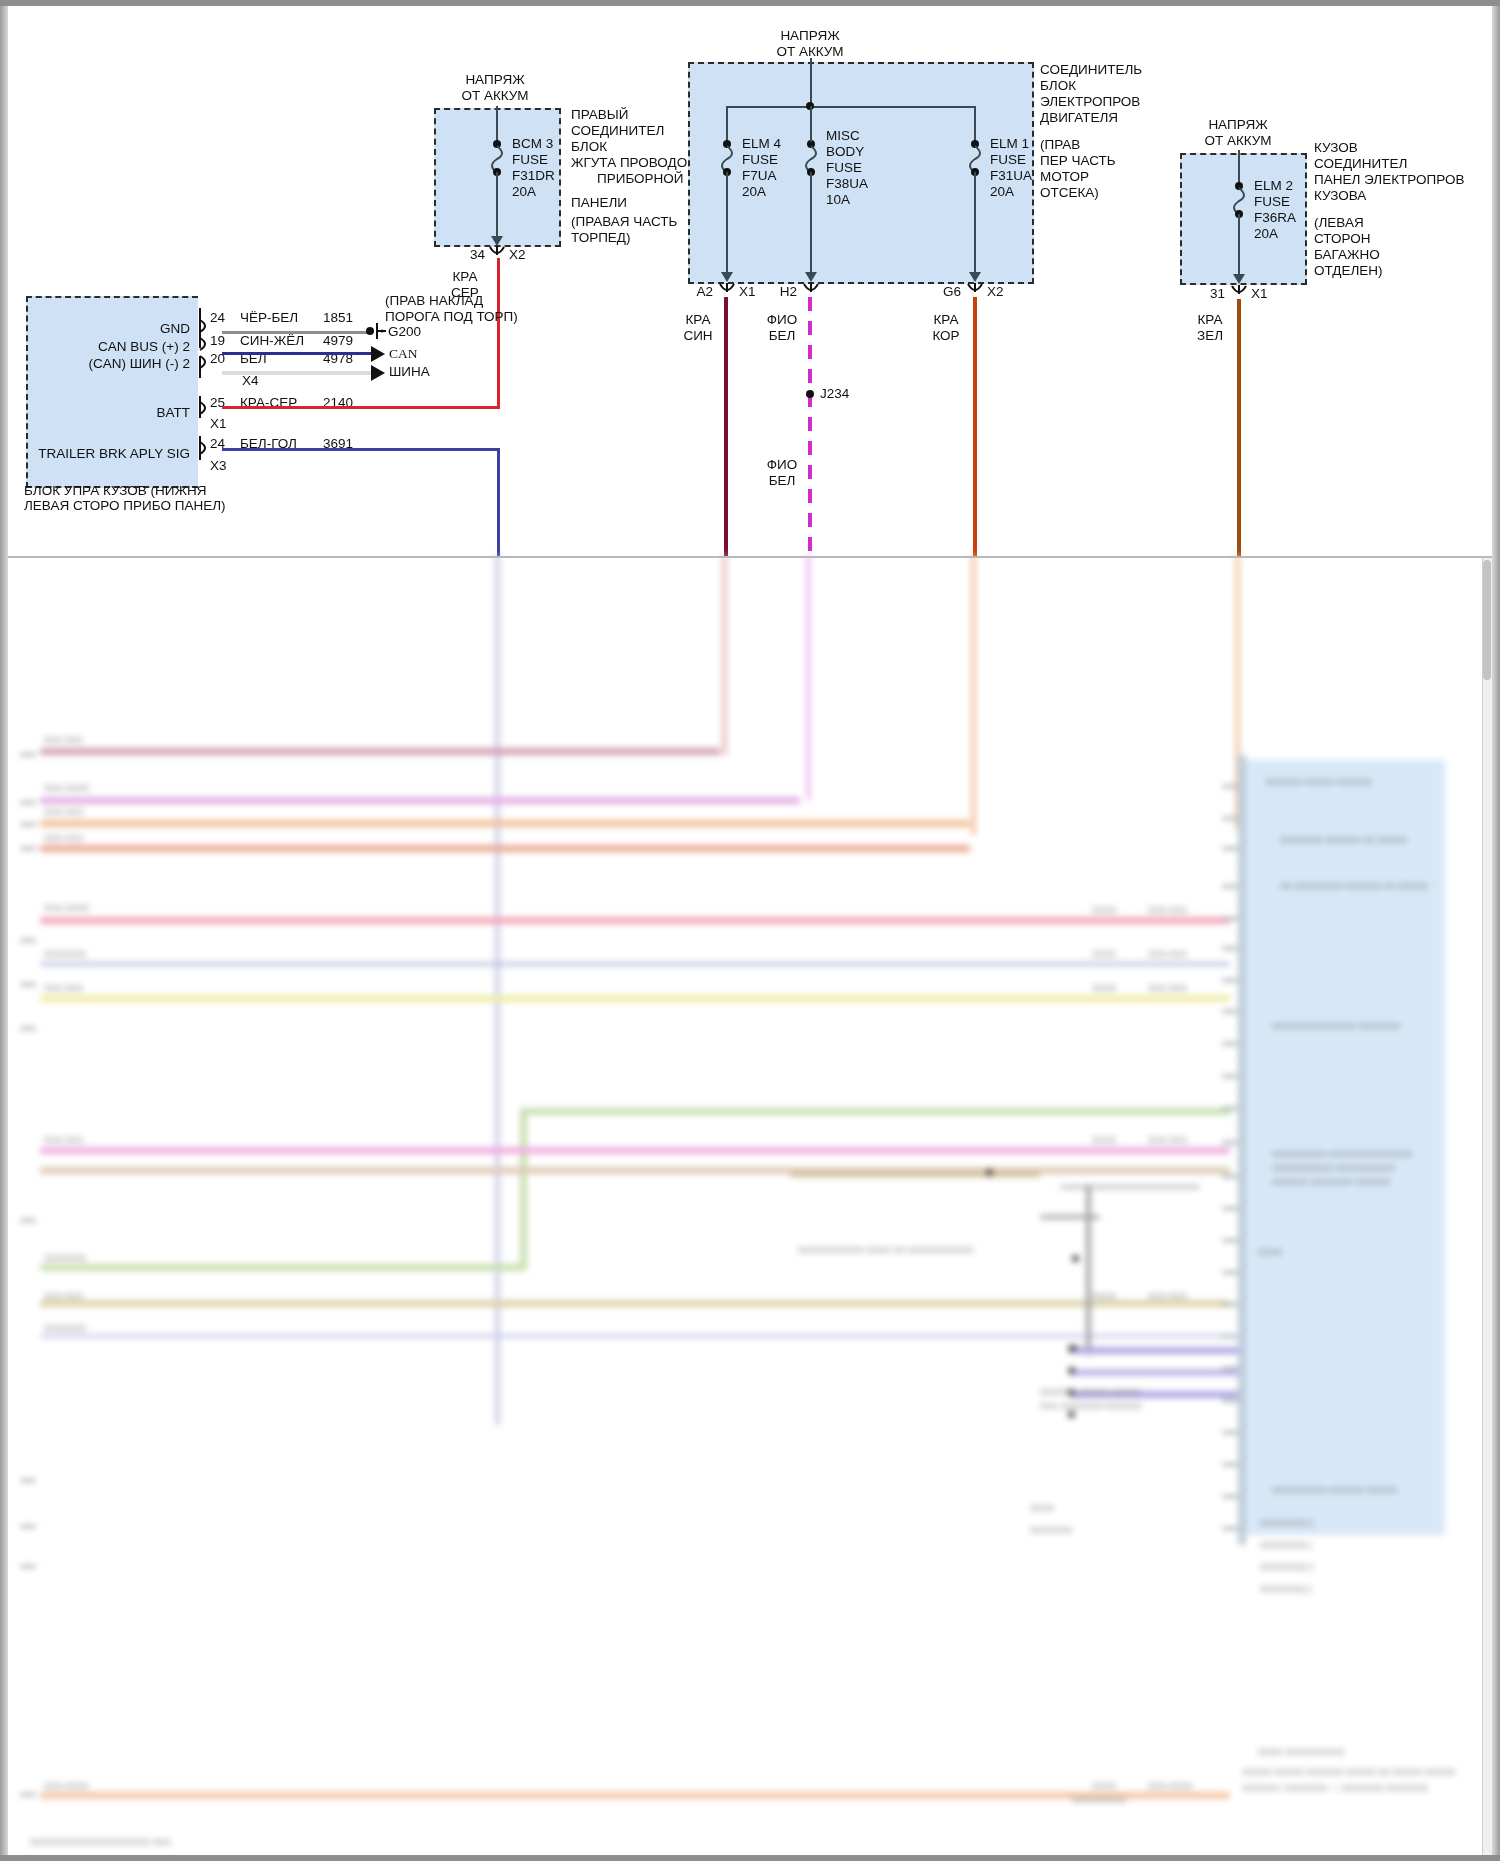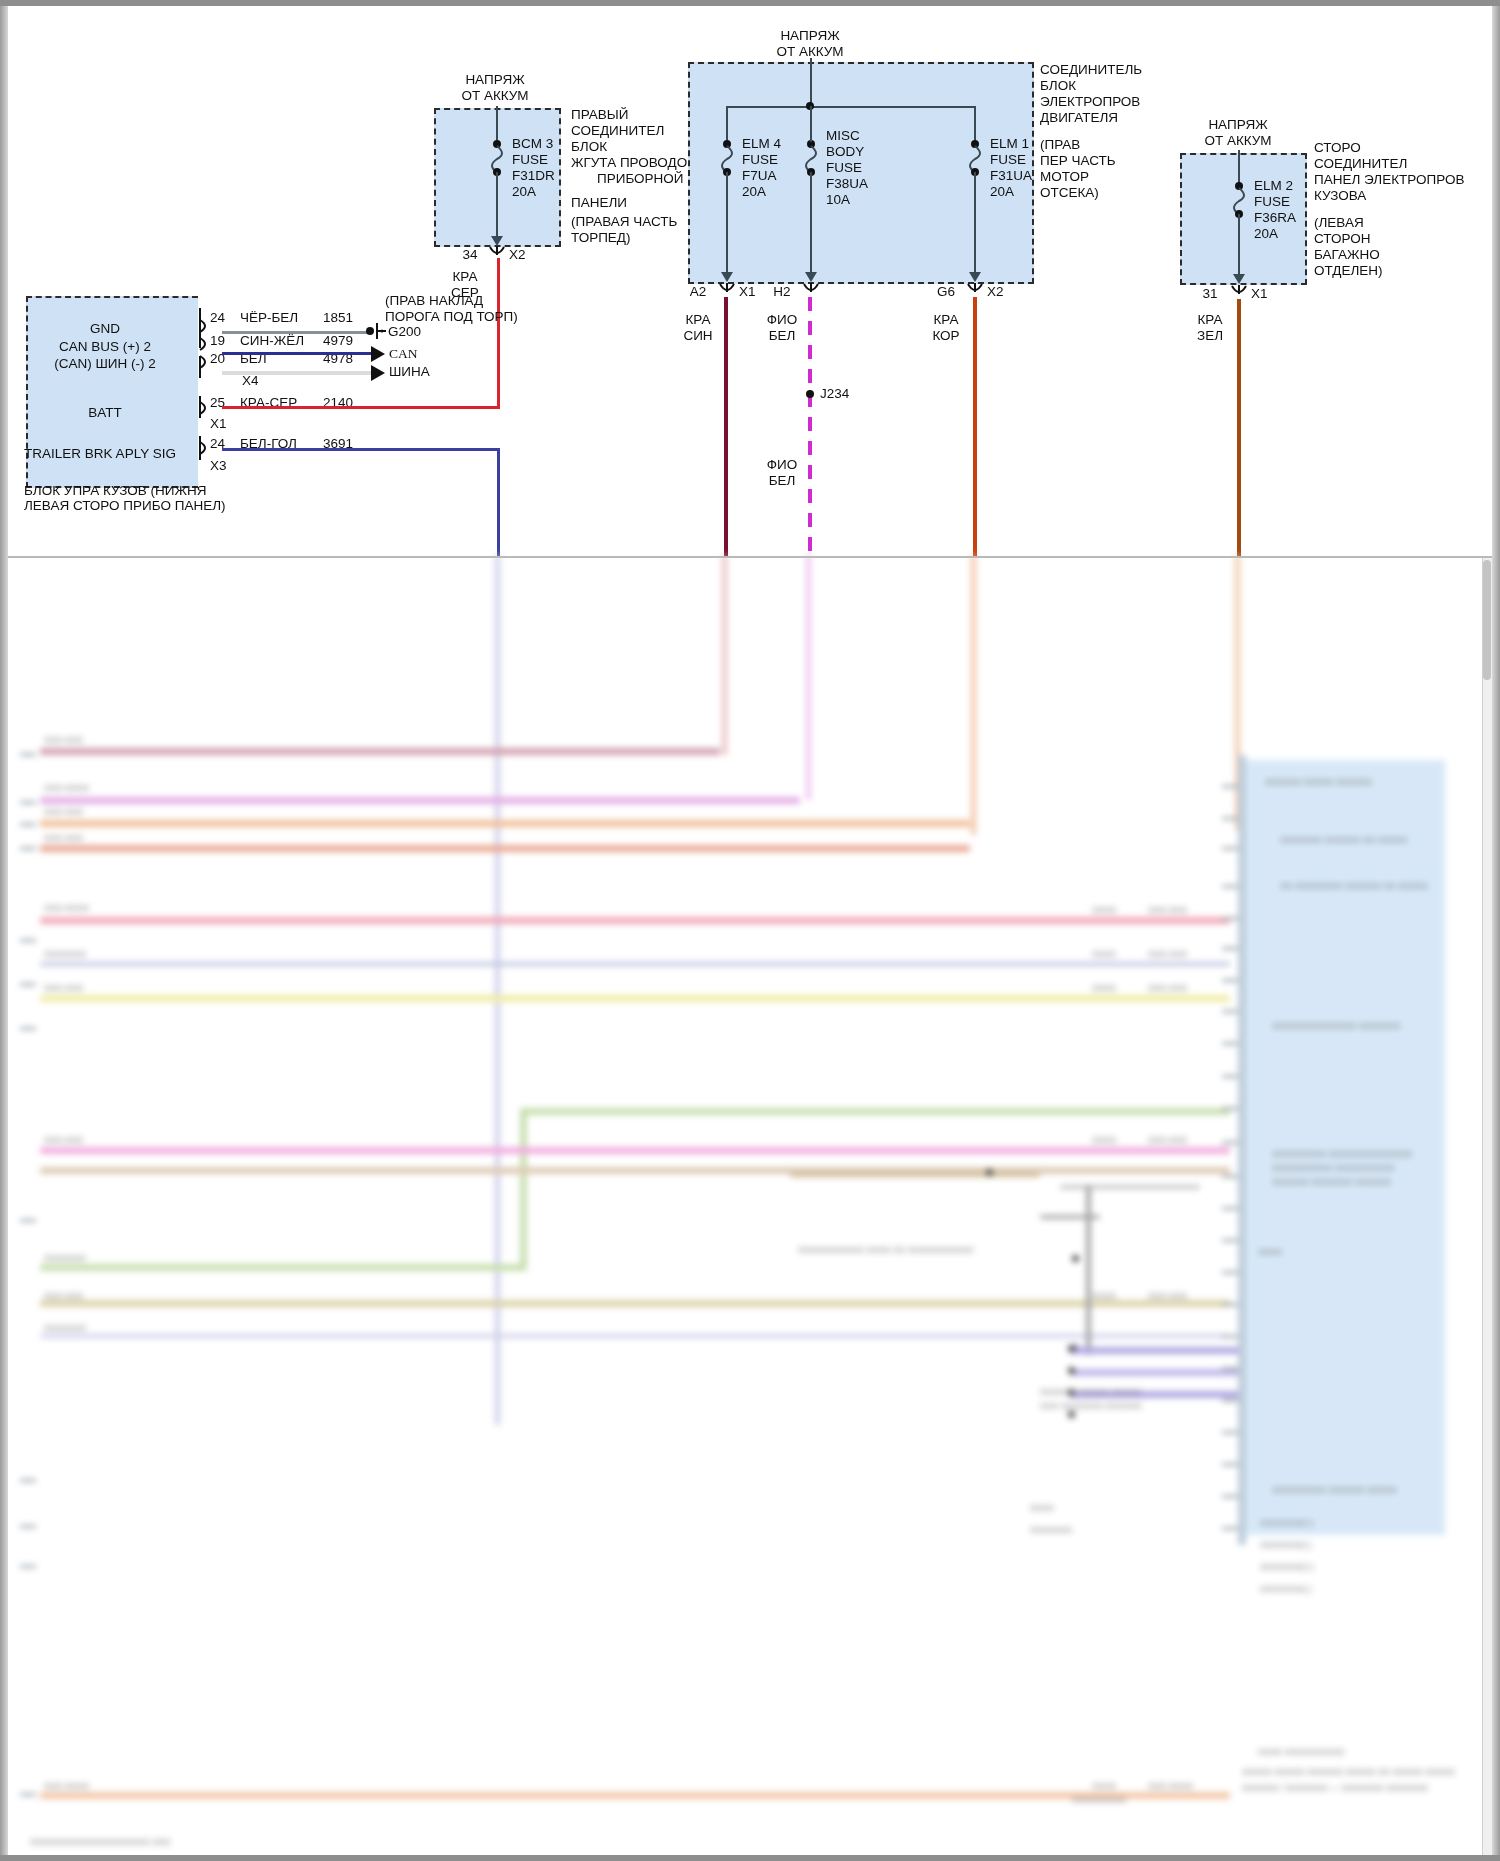--- a/index.html
+++ b/index.html
@@ -8,21 +8,21 @@
     width:1500px; height:1861px; position:relative; overflow:hidden;
     font-family:"Liberation Sans", sans-serif;
     color:#000;
   }
   #stage { position:absolute; inset:0; }
 
   
   .abs { position:absolute; }
   .txt { position:absolute; font-size:13.5px; line-height:15.5px; white-space:pre; color:#111; }
   .txt.c { text-align:center; }
-  .txt.r { text-align:center; }
+  .txt.r { text-align:right; }
 
   
   .panel {
     position:absolute;
     background:#cfe2f5;
     border:2px dashed #2b2b2b;
   }
 
   
   .module {
@@ -293,21 +293,21 @@
     <circle cx="10" cy="32" r="4" fill="#111"></circle>
   </svg>
   <div class="v" style="left:1238px; top:214px; height:62px;"></div>
   <div class="arrowdown" style="left:1233px; top:274px;"></div>
 
   <div class="txt" style="left:1254px; top:178px;">ELM 2</div>
   <div class="txt" style="left:1254px; top:194px;">FUSE</div>
   <div class="txt" style="left:1254px; top:210px;">F36RA</div>
   <div class="txt" style="left:1254px; top:226px;">20A</div>
 
-  <div class="txt" style="left:1314px; top:140px;">СТОРО</div>
+  <div class="txt" style="left:1314px; top:140px;">КУЗОВ</div>
   <div class="txt" style="left:1314px; top:156px;">СОЕДИНИТЕЛ</div>
   <div class="txt" style="left:1314px; top:172px;">ПАНЕЛ ЭЛЕКТРОПРОВ</div>
   <div class="txt" style="left:1314px; top:188px;">КУЗОВА</div>
   <div class="txt" style="left:1314px; top:215px;">(ЛЕВАЯ</div>
   <div class="txt" style="left:1314px; top:231px;">СТОРОН</div>
   <div class="txt" style="left:1314px; top:247px;">БАГАЖНО</div>
   <div class="txt" style="left:1314px; top:263px;">ОТДЕЛЕН)</div>
 
   <svg class="conn" style="left:1228px; top:285px; width:22px; height:14px;" viewBox="0 0 22 14">
     <path d="M4 1 q7 12 14 0" stroke="#111" stroke-width="2" fill="none"></path>

